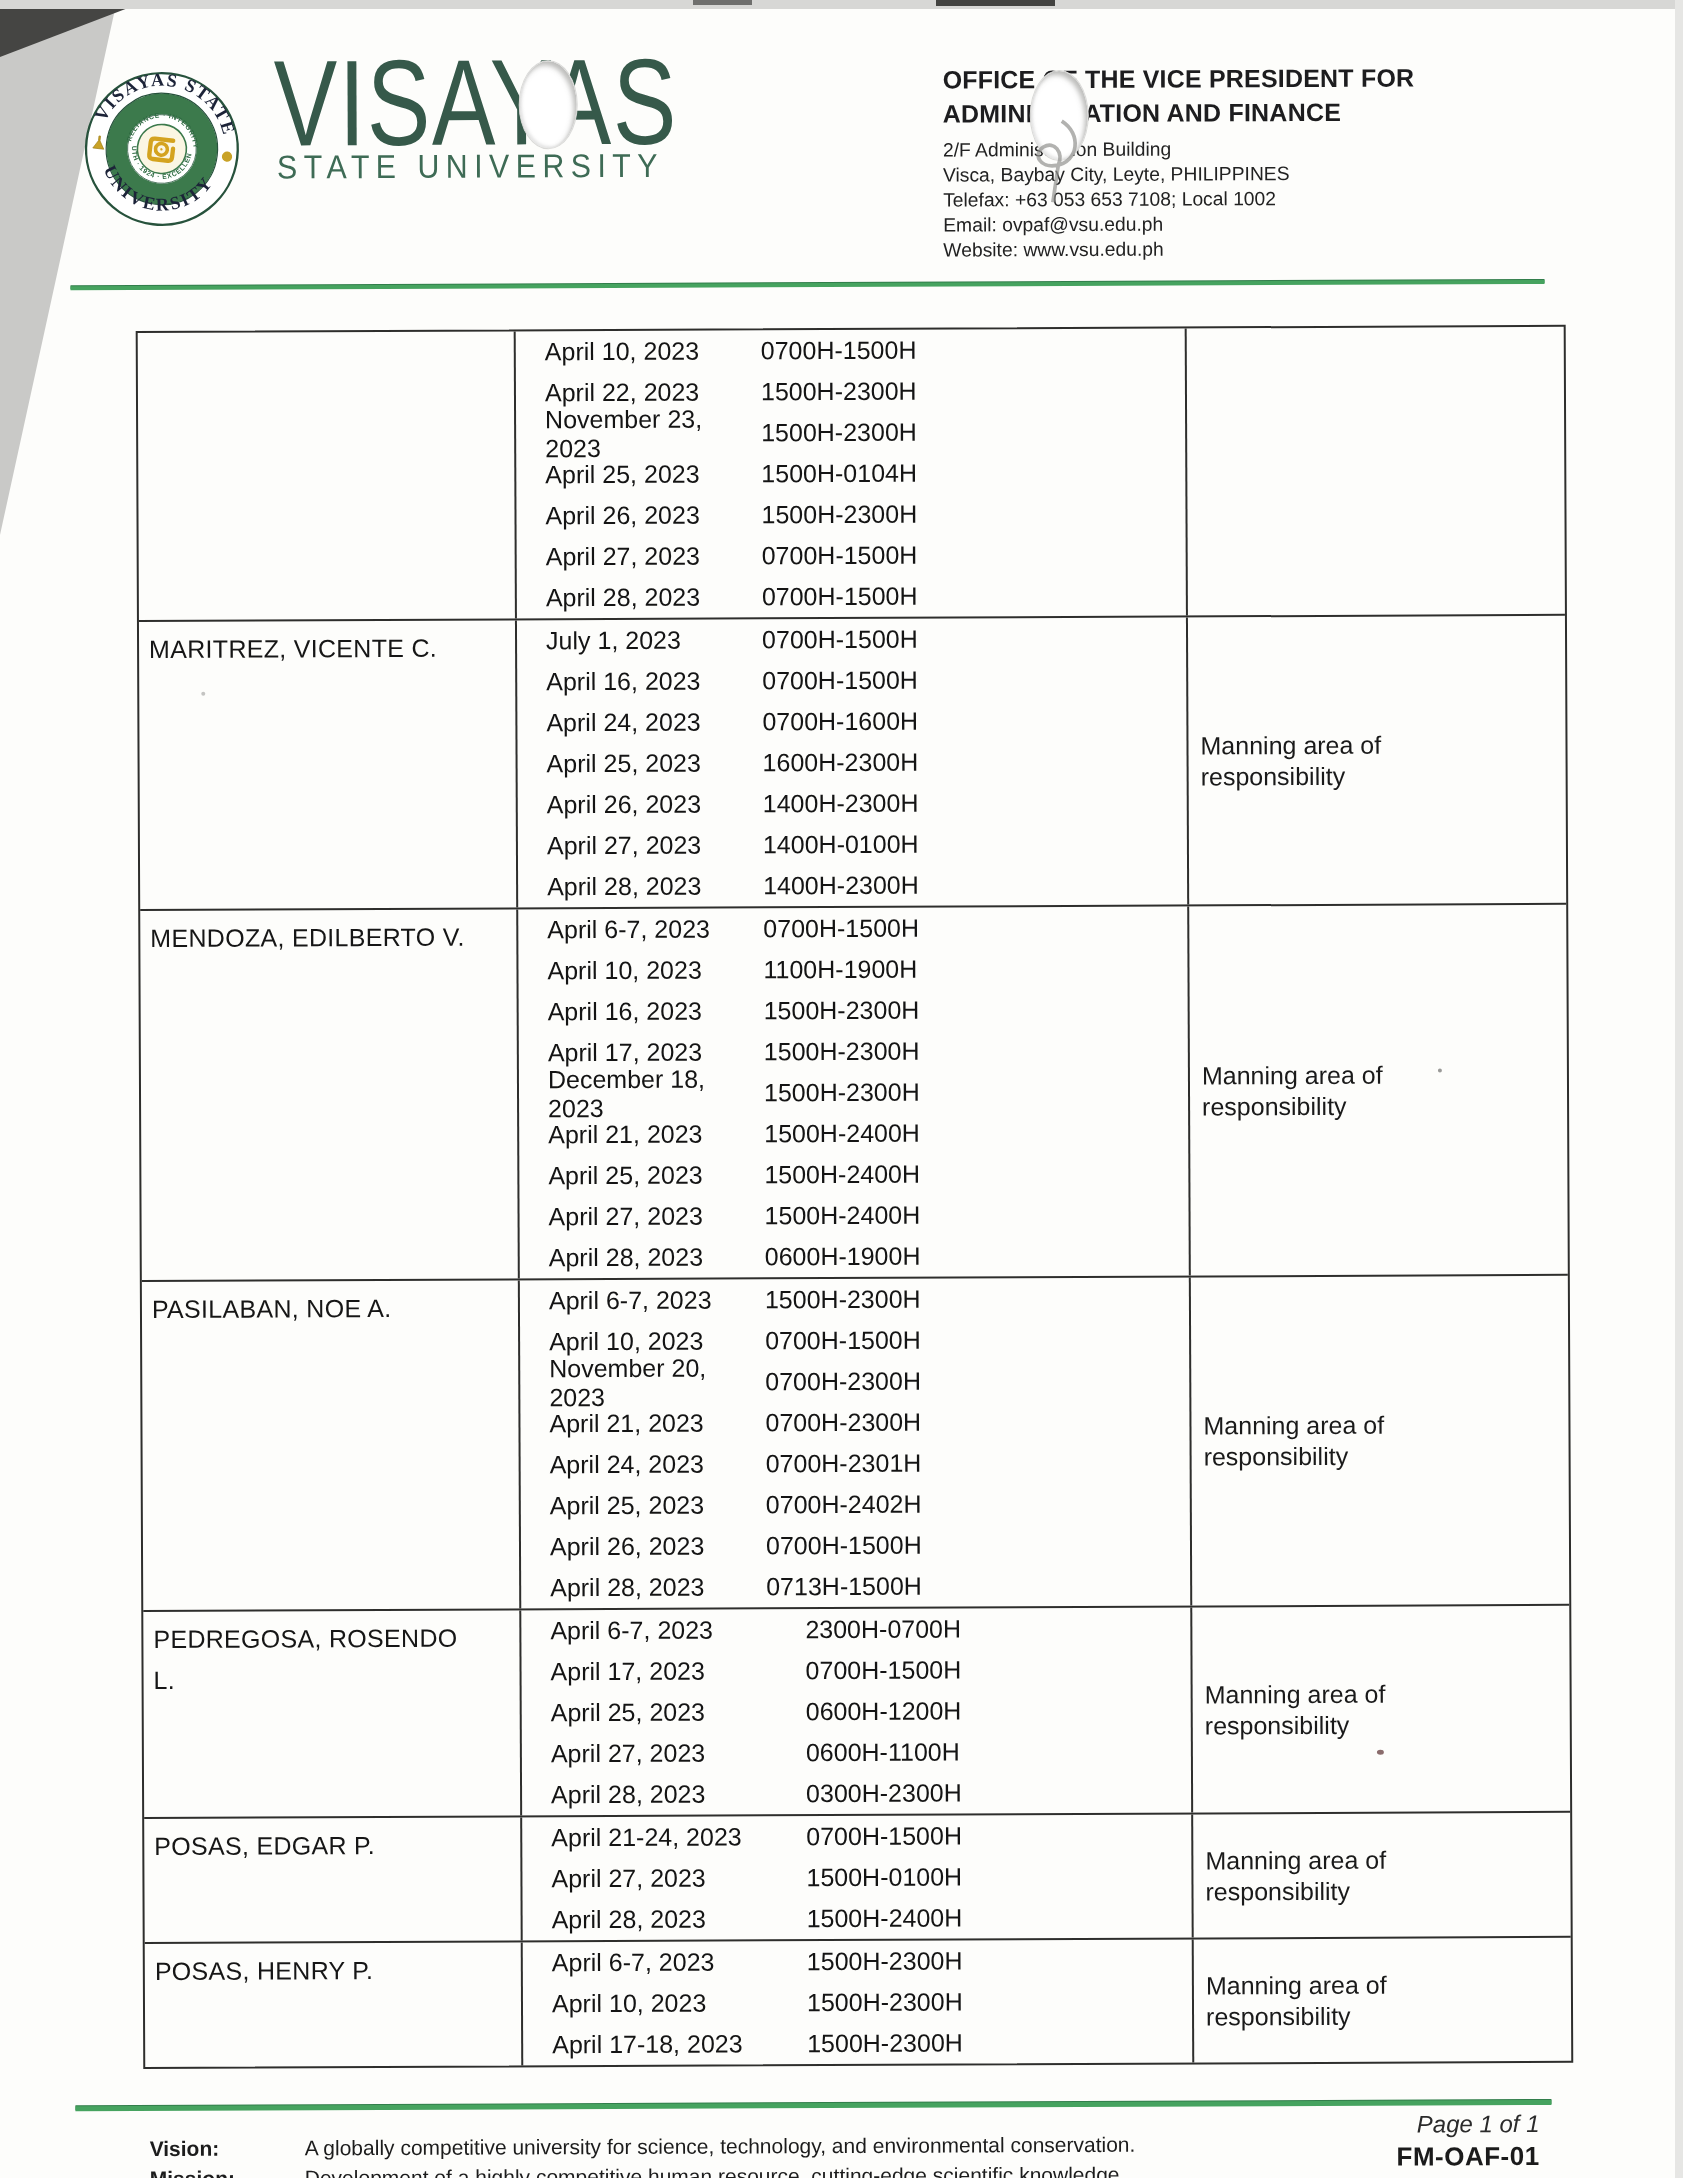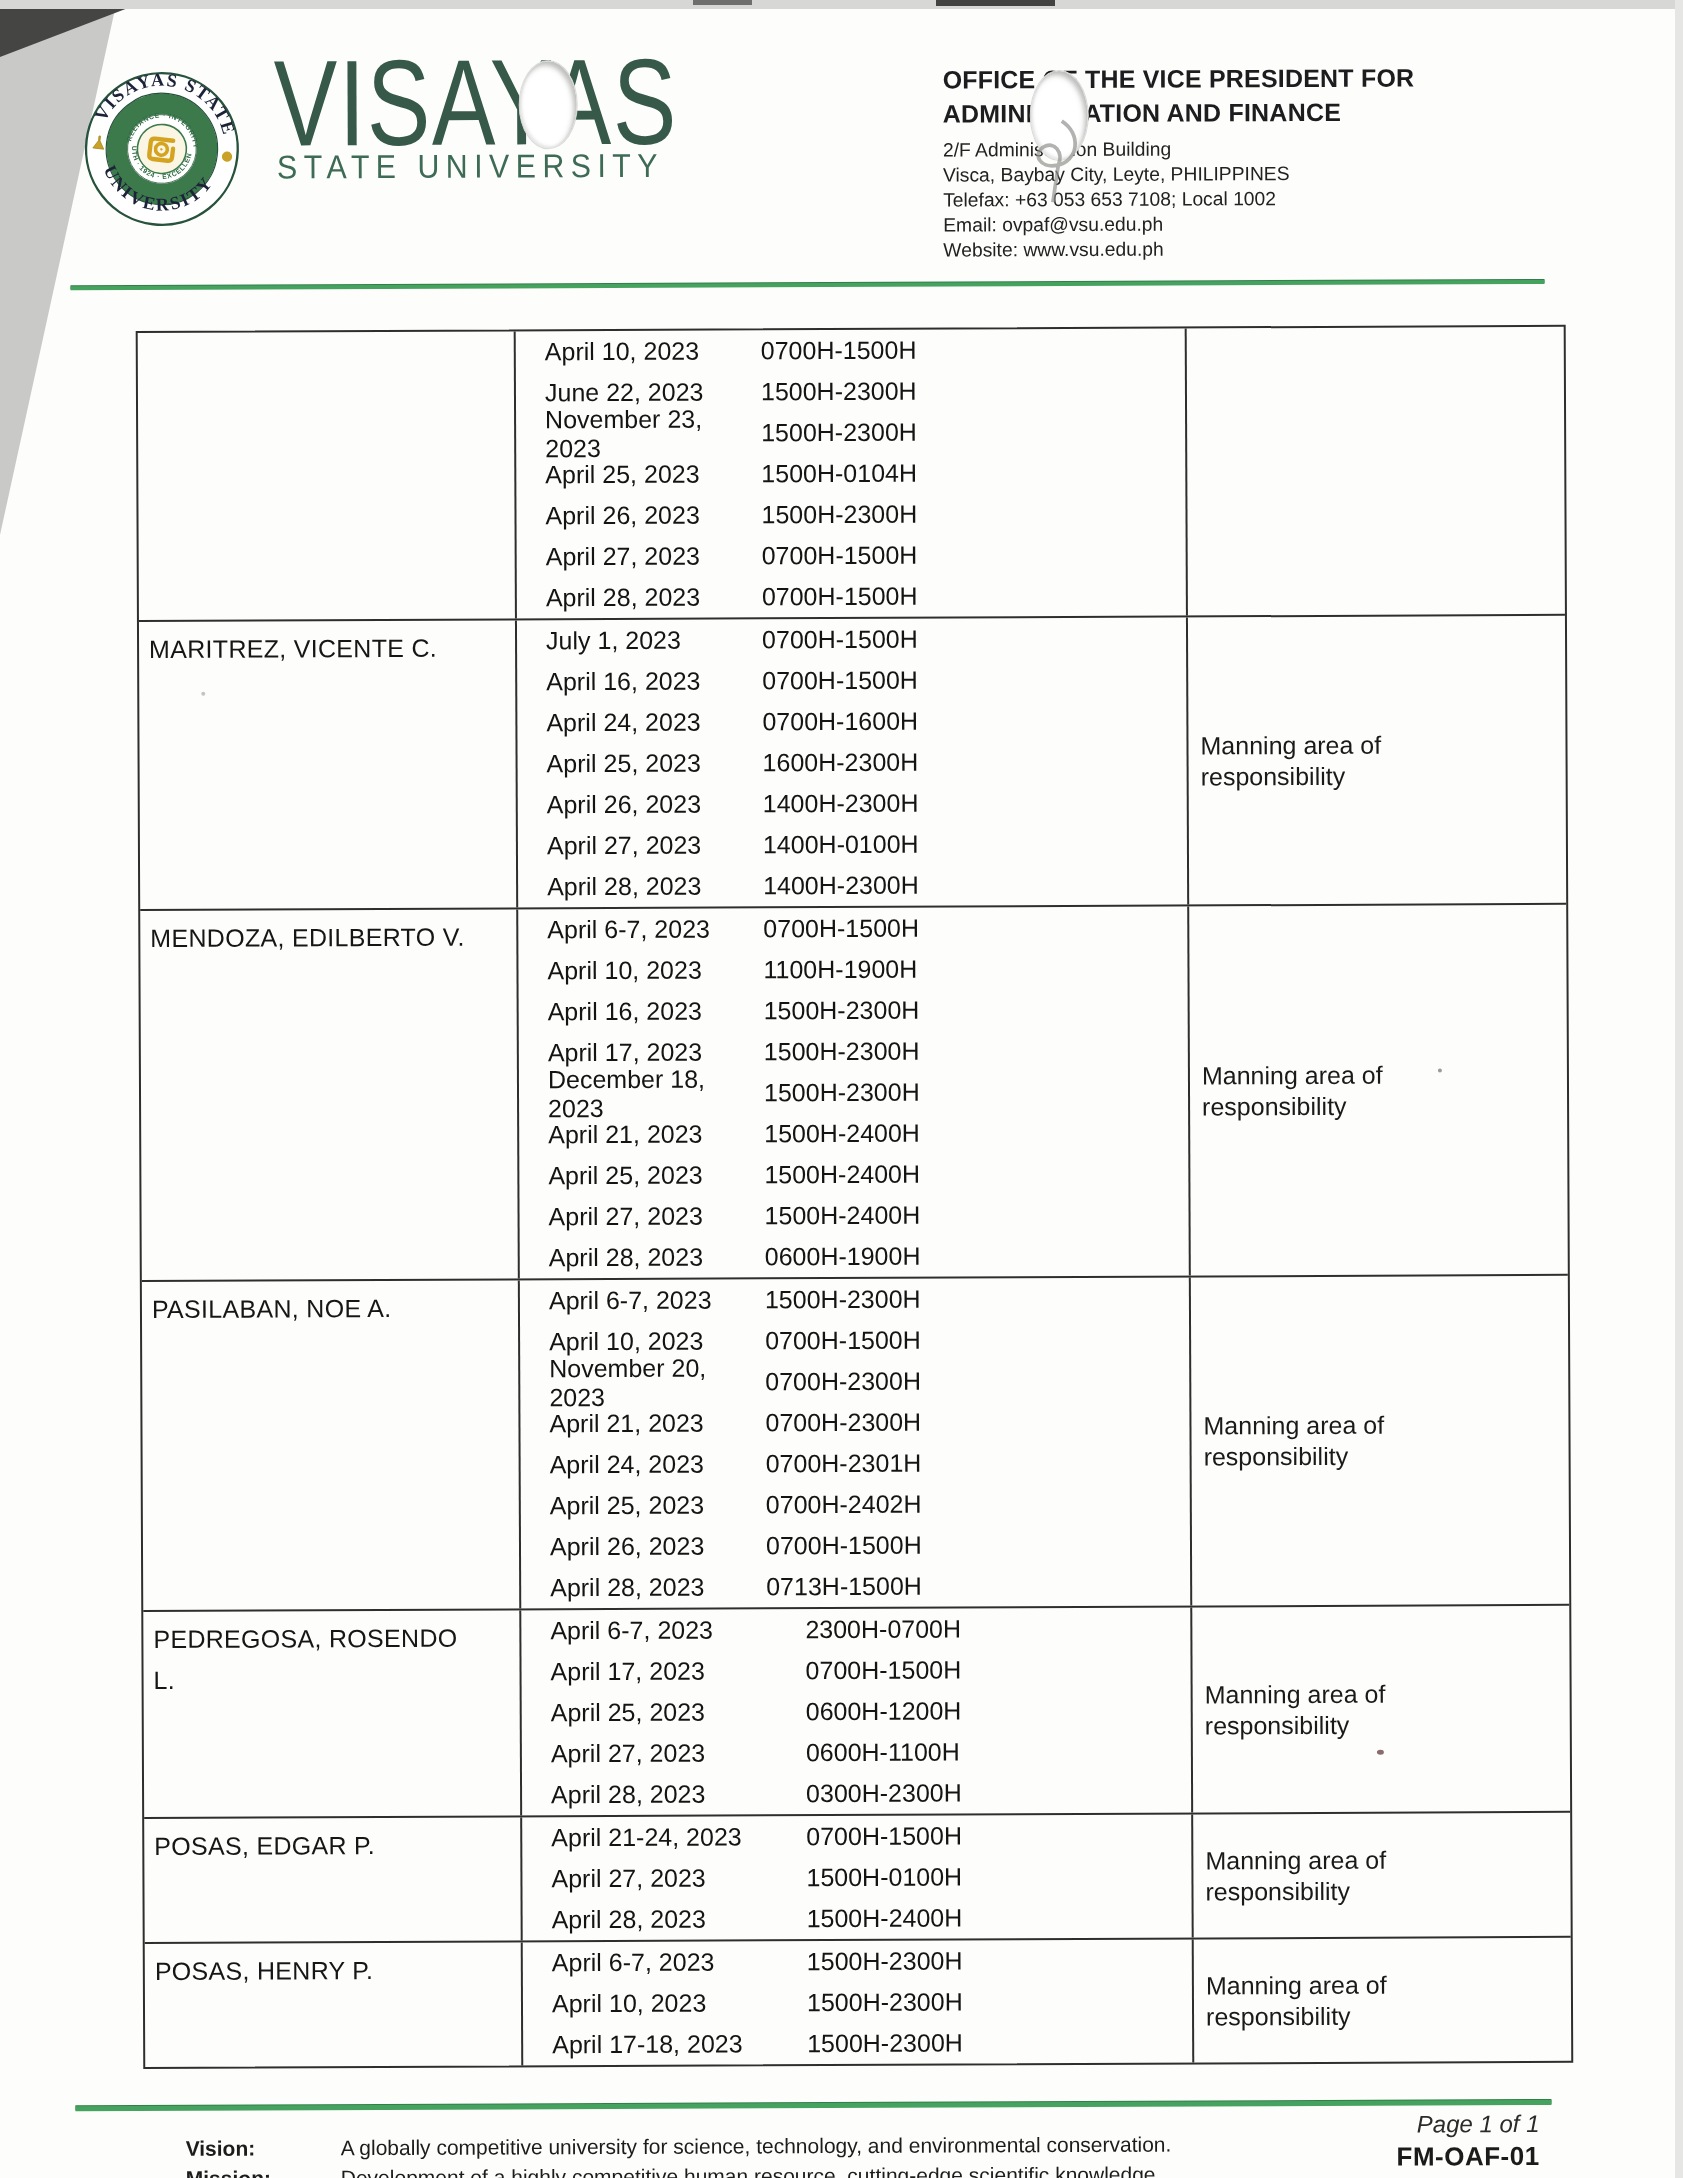--- a/index.html
+++ b/index.html
@@ -53,21 +53,21 @@
   .cell-rem span{max-width:233px;}
 
   
   .pagelabel{position:absolute;top:2113px;left:1238px;width:297px;text-align:right;
              font-style:italic;font-size:24px;color:#2b2b2b;}
   .formcode{position:absolute;top:2144px;left:1238px;width:297px;text-align:right;
             font-weight:700;font-size:26px;color:#1b1b1b;letter-spacing:0.5px;}
   .vm-row{position:absolute;left:145px;font-size:21px;color:#1c1c1c;white-space:nowrap;}
   .vm-vision{top:2134px;}
   .vm-mission{top:2164px;}
-  .vm-label{font-weight:700;display:inline-block;width:155px;margin-left:36px;}
+  .vm-label{font-weight:700;display:inline-block;width:155px;}
 
   .speck{position:absolute;border-radius:50%;}
   .speck1{left:1374px;top:1752px;width:7px;height:5px;background:#8a6c6c;}
   .speck2{left:1438px;top:1071px;width:4px;height:4px;background:#9a9a98;}
   .speck3{left:203px;top:689px;width:4px;height:4px;background:#c4c4c2;}
 </style>
 </head>
 <body>
 
 <div class="page">
@@ -141,21 +141,21 @@
 
     <div class="table">
         <div class="block">
           <div class="cell-name"></div>
           <div class="cell-sched">
             <div class="srow">
               <span class="date">April 10, 2023</span>
               <span class="time">0700H-1500H</span>
             </div>
             <div class="srow">
-              <span class="date">June 22, 2023</span>
+              <span class="date">April 22, 2023</span>
               <span class="time">1500H-2300H</span>
             </div>
             <div class="srow">
               <span class="date">November 23, 2023</span>
               <span class="time">1500H-2300H</span>
             </div>
             <div class="srow">
               <span class="date">April 25, 2023</span>
               <span class="time">1500H-0104H</span>
             </div>

